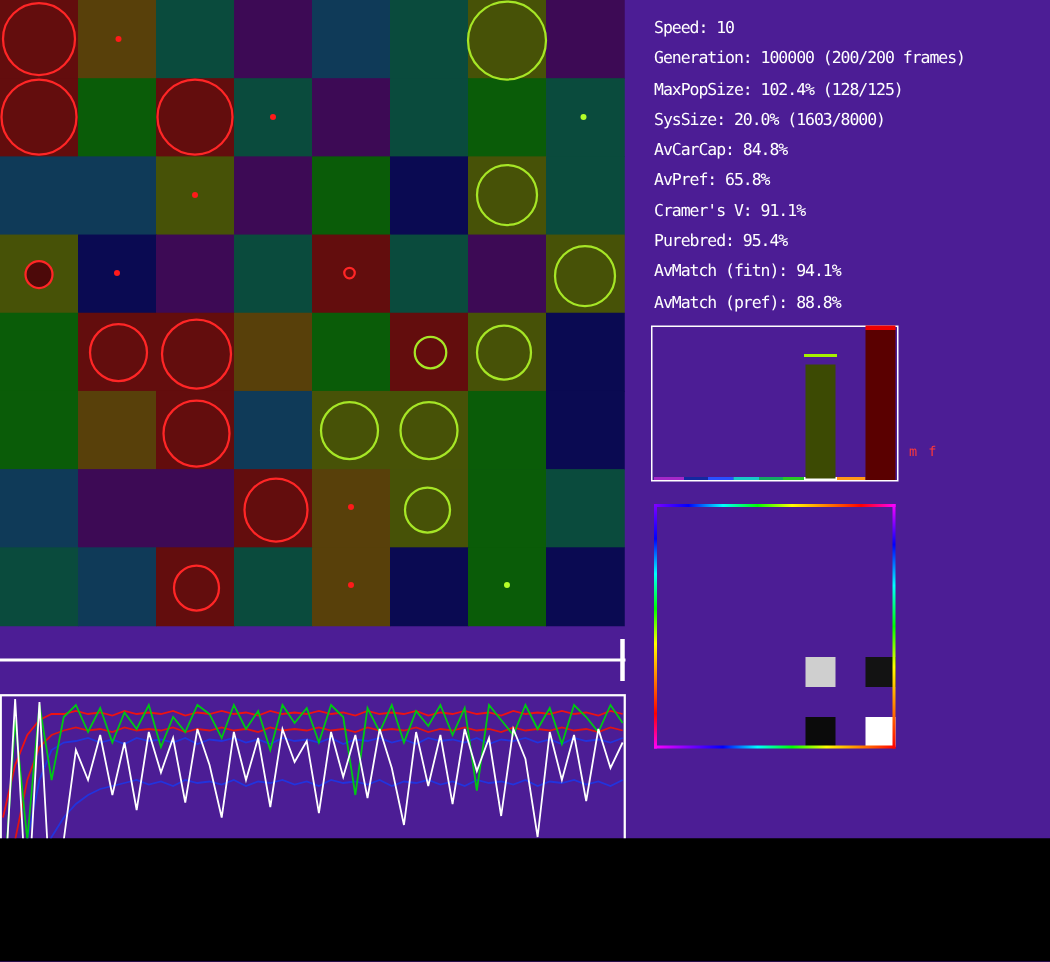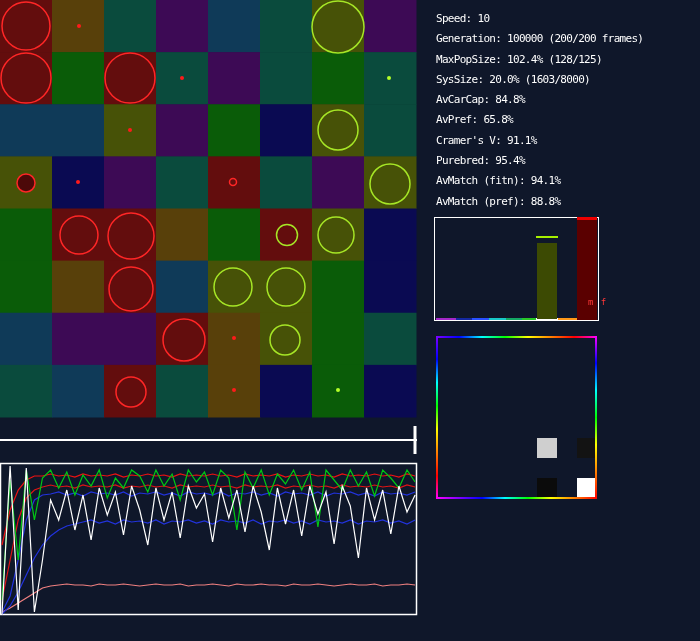--- a/index.html
+++ b/index.html
@@ -1,27 +1,27 @@
 <!DOCTYPE html>
 <html><head>
 <meta charset="utf-8">
 <style>
   html,body{margin:0;padding:0;background:#000;}
   #screen{
-    position:relative;width:700px;height:641px;background:#0f172a;overflow:hidden;
+    position:relative;width:700px;height:559px;background:#4c1d95;overflow:hidden;
     font-family:"DejaVu Sans Mono","Liberation Mono",monospace;
   }
   #canvas{position:absolute;left:0;top:0;width:700px;height:641px;}
   #stats-panel{
     position:absolute;left:436px;top:9px;width:260px;
     color:#ffffff;font-size:11px;letter-spacing:-0.7px;white-space:pre;
   }
   .stat-line{height:20.3px;line-height:20.3px;}
   #mf-label{
-    position:absolute;left:588px;top:297px;color:#ff3838;
+    position:absolute;left:606px;top:297px;color:#ff3838;
     font-size:9px;letter-spacing:1px;white-space:pre;
   }
   
   .mx-edge{position:absolute;}
   #mx-top{left:436px;top:336px;width:161px;height:2px;
     background:linear-gradient(to right,#8000ff,#0000ff,#00ffff,#00ff00,#ffff00,#ff8000,#ff0000,#ff00ff);}
   #mx-bottom{left:436px;top:497px;width:161px;height:2px;
     background:linear-gradient(to right,#ff00ff,#8000ff,#0000ff,#00ffff,#00ff00,#ffff00,#ff8000,#ff0000);}
   #mx-left{left:436px;top:336px;width:2px;height:163px;
     background:linear-gradient(to bottom,#8000ff,#0000ff,#00ffff,#00ff00,#ffff00,#ff8000,#ff0000,#ff00ff);}

